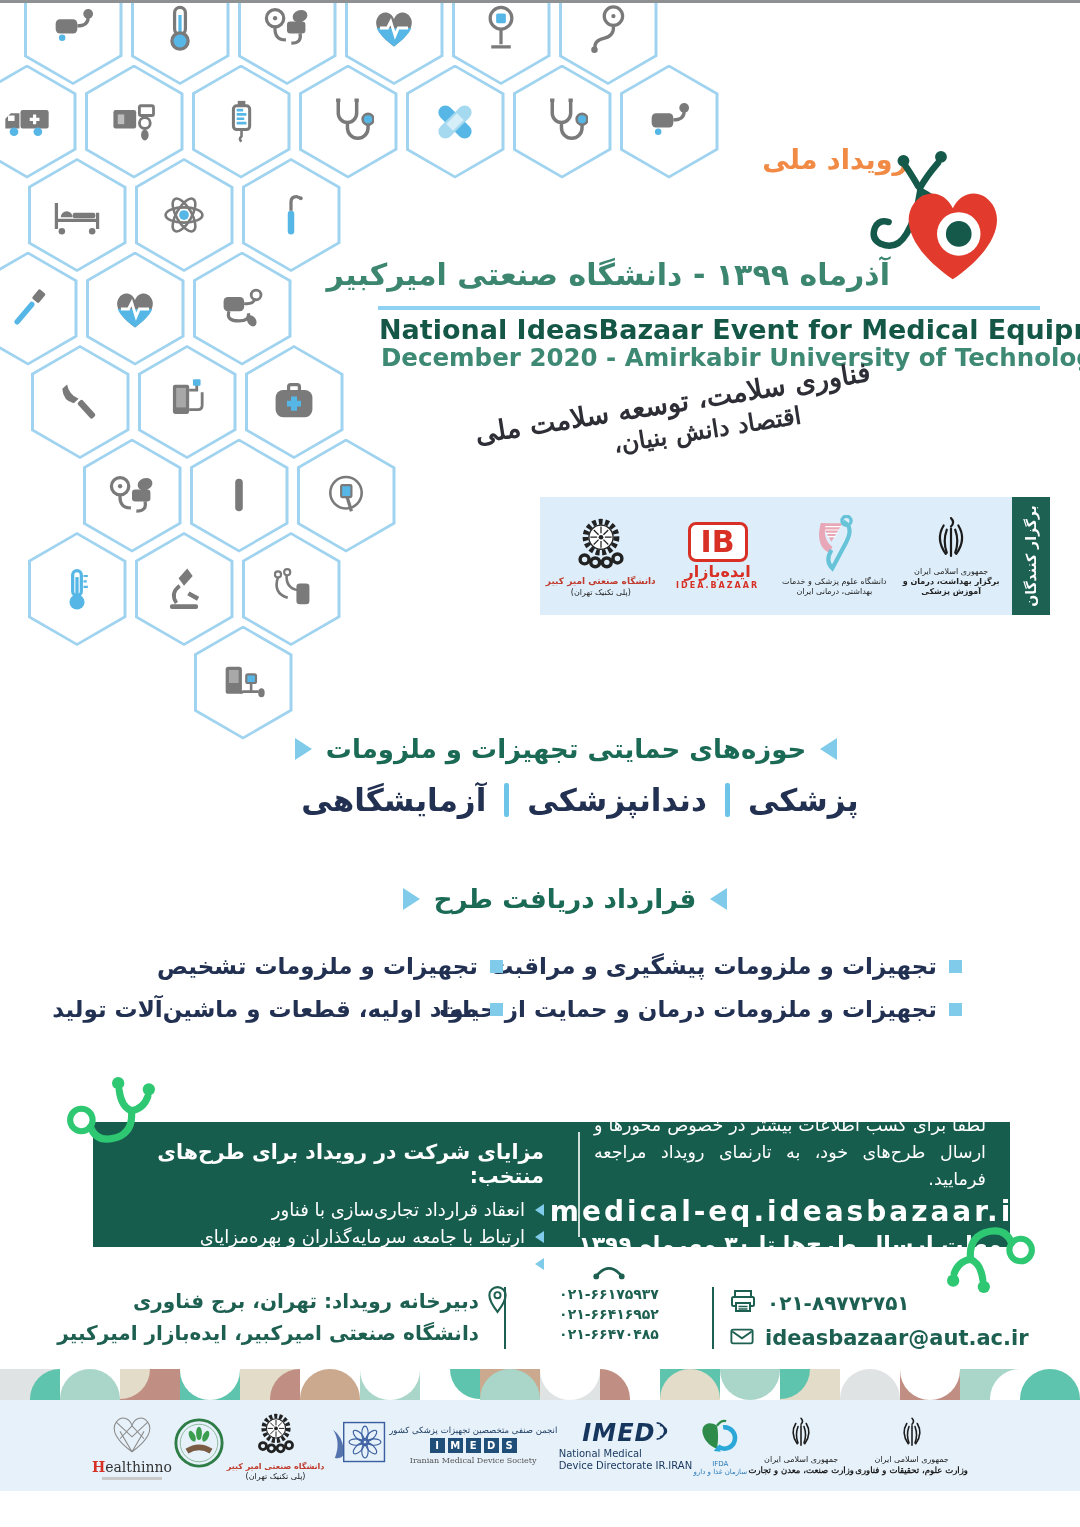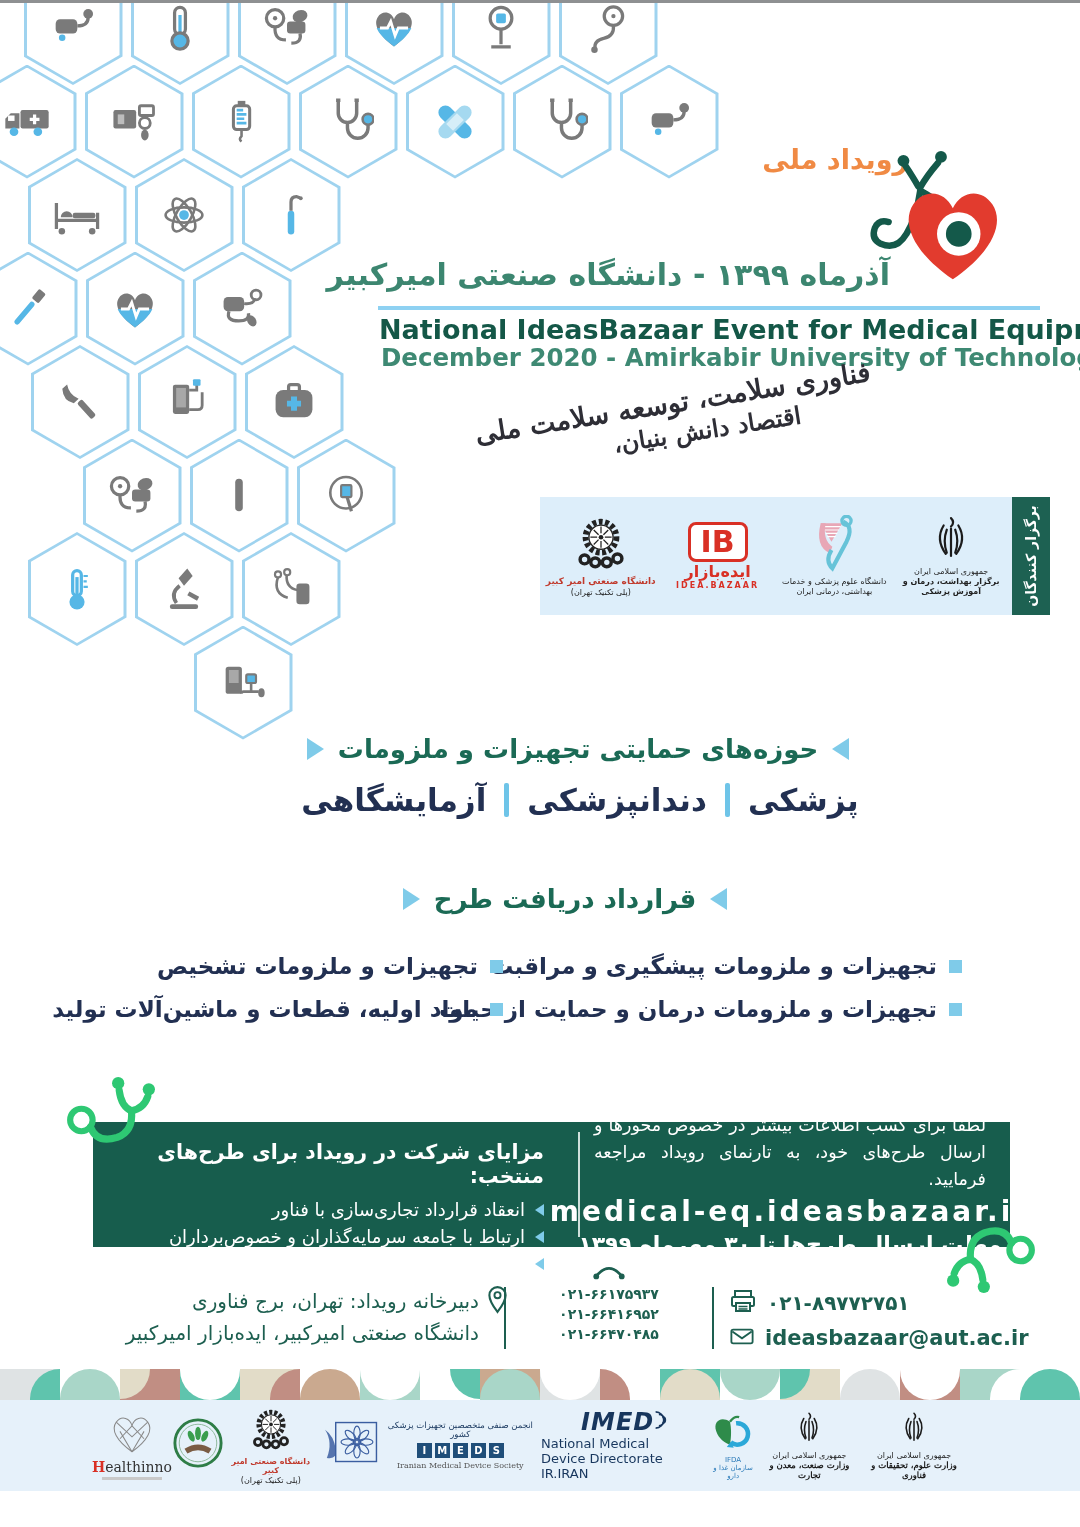--- a/index.html
+++ b/index.html
@@ -48,21 +48,21 @@
   .org-cap{font-size:8px;color:#222;line-height:1.25;direction:rtl;}
   .org-cap.red{color:#c0392b;font-weight:700;font-size:9px;}
   .org-cap.b{font-weight:700;}
   .ib-box{display:inline-block;border:3px solid #d93025;border-radius:8px;color:#d93025;
     font-weight:800;font-size:30px;padding:2px 10px;line-height:1;background:#fff;}
   .ib-fa{color:#d93025;font-weight:800;font-size:16px;direction:rtl;}
   .ib-en{color:#d93025;font-size:8px;letter-spacing:2px;font-weight:700;}
 
   
   .sec-title{display:flex;align-items:center;justify-content:center;gap:14px;}
-  #support-title{top:731px;left:338px;width:480px;align-items:center;}
+  #support-title{top:731px;left:326px;width:480px;align-items:center;}
   #topics-title{top:881px;left:325px;width:480px;}
   .sec-text{color:#1b6a55;font-size:26px;font-weight:800;direction:rtl;white-space:nowrap;}
   .tri{width:0;height:0;border-top:11px solid transparent;border-bottom:11px solid transparent;}
   .tri-r{border-left:17px solid var(--accent-blue);}
   .tri-l{border-right:17px solid var(--accent-blue);}
 
   #fields-line{top:779px;left:260px;width:640px;display:flex;align-items:center;justify-content:center;
     direction:rtl;color:var(--navy);font-size:31px;font-weight:800;}
   .field-sep{width:5px;height:34px;background:#6ec4e8;margin:0 18px;border-radius:2px;}
 
@@ -88,21 +88,21 @@
   .benefit-item{display:flex;align-items:center;gap:10px;font-size:18px;line-height:1.5;direction:rtl;}
   .benefit-tri{width:0;height:0;border-top:6px solid transparent;border-bottom:6px solid transparent;
     border-right:9px solid var(--accent-blue);}
   .steth-decor{width:104px;height:92px;}
   #steth-1{top:1072px;left:58px;}
   #steth-2{top:1200px;left:940px;transform:scale(-1,-1);}
 
   
   .contact-text{color:var(--contact-green);}
   #address-block{top:1282px;left:108px;width:400px;display:flex;direction:rtl;gap:8px;align-items:flex-start;}
-  #address-block .addr-lines{font-size:20px;font-weight:400;line-height:1.6;text-align:right;direction:rtl;white-space:nowrap;}
+  #address-block .addr-lines{font-size:20px;font-weight:700;line-height:1.6;text-align:right;direction:rtl;white-space:nowrap;}
   .vline{width:2px;height:62px;background:var(--contact-green);}
   #vline-1{top:1284px;left:504px;}
   #vline-2{top:1284px;left:712px;}
   #phones-block{top:1262px;left:514px;width:190px;text-align:center;}
   .phone-number{font-size:14px;font-weight:800;direction:ltr;line-height:1.42;letter-spacing:1px;}
   #faxmail-block{top:1286px;left:730px;width:270px;display:flex;flex-direction:column;gap:9px;}
   .fm-row{display:flex;align-items:center;gap:11px;}
   #fax-number{font-size:20px;font-weight:800;direction:ltr;letter-spacing:1px;}
   #email-text{font-size:21px;font-weight:700;}
 
@@ -118,21 +118,21 @@
   .f-cap.red{color:#c0392b;font-weight:700;}
   .hi-label{font-size:14px;color:#333;font-family:"DejaVu Serif","Liberation Serif",serif;}
   .hi-label b{color:#d93025;}
   .hi-tag{width:60px;height:3px;background:#c9c9c9;margin:2px auto 0;}
   .imeds-fa{font-size:8.5px;color:#17365d;direction:rtl;font-family:"DejaVu Serif","Liberation Serif",serif;}
   .imeds-squares{display:flex;gap:3px;justify-content:center;margin:3px 0;}
   .imeds-squares .sq{width:15px;height:15px;background:#1f4e79;color:#fff;font-size:10px;font-weight:700;
     display:flex;align-items:center;justify-content:center;}
   .imeds-en{font-size:8px;color:#555;font-family:"DejaVu Serif","Liberation Serif",serif;}
   .imed-word{font-size:24px;font-weight:800;font-style:italic;color:#17365d;letter-spacing:1px;display:flex;align-items:center;justify-content:center;}
-  .imed-sub{font-size:13px;color:#17365d;text-align:left;margin-top:1px;}
+  .imed-sub{font-size:10px;color:#17365d;text-align:left;margin-top:1px;}
   .ifda-cap{font-size:7px;color:#2b7bb9;direction:rtl;}
 </style>
 </head>
 <body>
 
 <div class="poster">
 
   <div id="hexgrid">
       <div class="hex" style="left: 23.5px; top: -32px;">
         <div class="hex-outer">
@@ -593,21 +593,21 @@
     </div>
     <div class="ib-half" id="benefits-half">
       <div id="benefits-title">مزایای شرکت در رویداد برای طرح‌های منتخب:</div>
       <div id="benefits-list">
           <div class="benefit-item">
             <span class="benefit-tri"></span>
             <span>انعقاد قرارداد تجاری‌سازی با فناور</span>
           </div>
           <div class="benefit-item">
             <span class="benefit-tri"></span>
-            <span>ارتباط با جامعه سرمایه‌گذاران و خصوص‌برداران</span>
+            <span>ارتباط با جامعه سرمایه‌گذاران و بهره‌مزایای</span>
           </div>
           <div class="benefit-item">
             <span class="benefit-tri"></span>
             <span>حمایت‌های معنوی و تسهیل در فرایندها و مجوزها</span>
           </div>
         </div>
     </div>
   </div>
   <div class="abs z2 steth-decor" id="steth-1"><svg viewBox="0 0 100 90" width="104" height="92">
         <circle cx="58" cy="8" r="6" fill="#2ec873"></circle>

